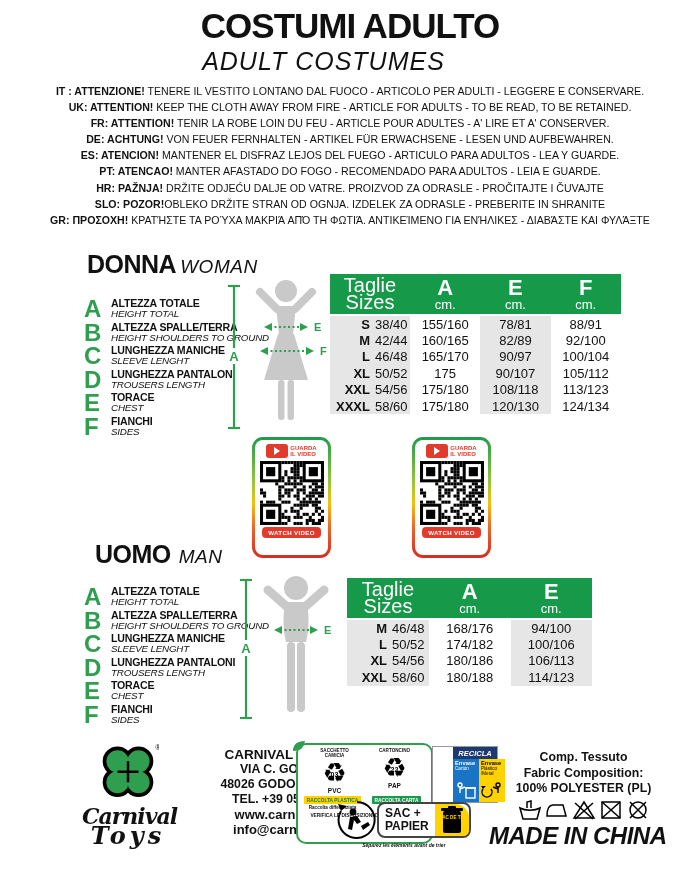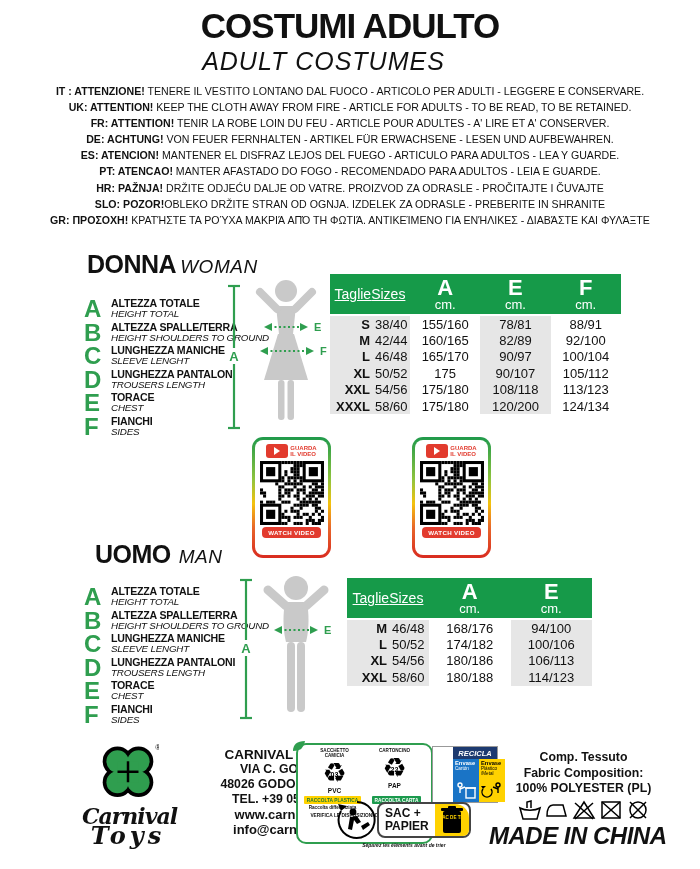--- a/index.html
+++ b/index.html
@@ -33,21 +33,21 @@
   .m-list{width:200px;}
   .m-item{display:flex; align-items:flex-start; height:23.6px;}
   .m-letter{color:var(--green,#2f9e4f); font-size:24px; font-weight:800; width:27px; line-height:22px;}
   .m-labels{display:flex; flex-direction:column;}
   .m-it{font-size:10.6px; font-weight:800; line-height:11px; letter-spacing:-0.2px;}
   .m-en{font-size:9.8px; font-style:italic; line-height:10.5px; letter-spacing:-0.2px;}
 
   
   .sz-table{display:flex; flex-direction:column;}
   .t-head{display:flex; background:var(--theader,#169a49); color:#fff; height:40px; align-items:center;}
-  .h-sizes{display:flex; flex-direction:row; align-items:center; justify-content:center; font-size:14px; line-height:17px;text-decoration:underline;}
+  .h-sizes{display:flex; flex-direction:column; align-items:center; justify-content:center; font-size:20px; line-height:17px;}
   .h-col{display:flex; flex-direction:column; align-items:center; justify-content:center; line-height:16px;}
   .h-letter{font-size:22px; font-weight:800; line-height:20px;}
   .h-unit{font-size:13px; line-height:13px;}
   .t-body{margin-top:2px; display:flex; flex-direction:column;}
   .t-row{display:flex; height:16.4px; align-items:center; font-size:13px;}
   .cell{height:100%; display:flex; align-items:center; justify-content:center;}
   .c-size{justify-content:flex-start; background:var(--graycol,#e6e6e6);}
   .c-size .sz{font-weight:800; width:40px; text-align:right; margin-right:5px;}
   .c-shade{background:var(--graycol,#e6e6e6);}
 
@@ -295,21 +295,21 @@
         <div class="cell c-val">175/180</div>
         <div class="cell c-val c-shade">108/118</div>
         <div class="cell c-val">113/123</div>
       </div>
     <div class="t-row">
         <div class="cell c-size">
           <span class="sz">XXXL</span>
           <span>58/60</span>
         </div>
         <div class="cell c-val">175/180</div>
-        <div class="cell c-val c-shade">120/200</div>
+        <div class="cell c-val c-shade">120/130</div>
         <div class="cell c-val">124/134</div>
       </div>
   </div>
 </div>
 
 <div class="abs qr-card" style="left:252px; top:437px;">
   <div class="qr-inner">
     <div class="qr-top">
       <div class="yt-play">
           <div class="tri"></div>

